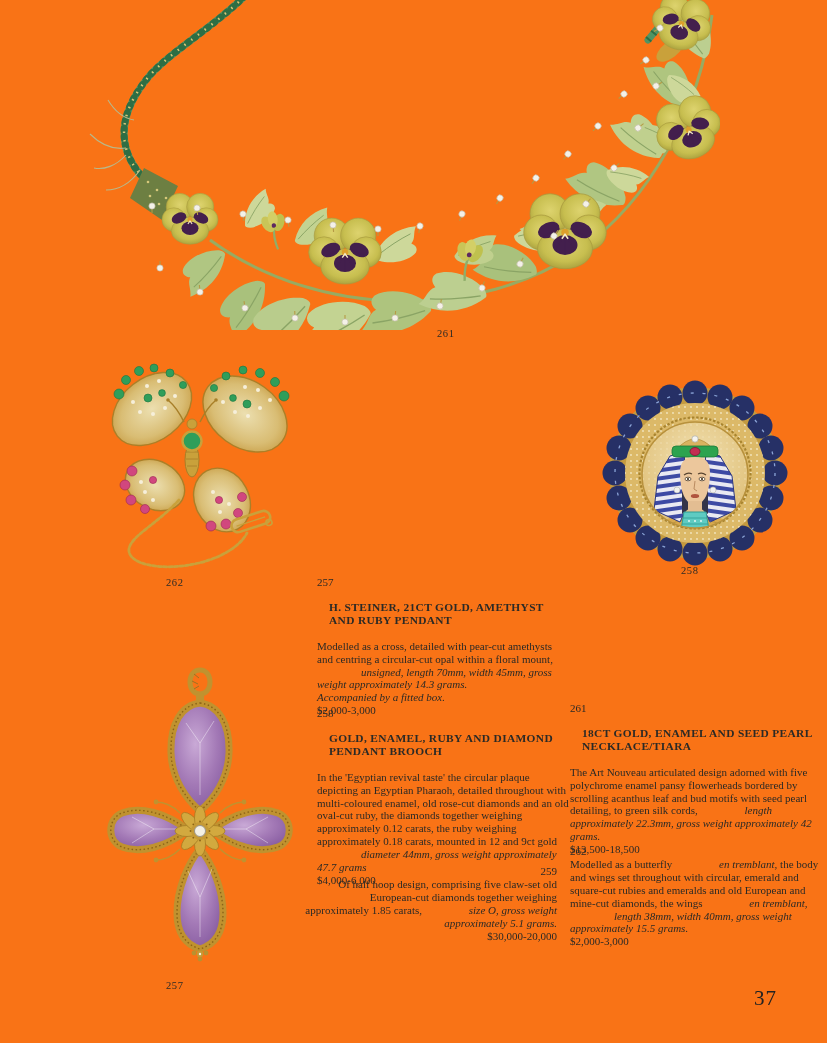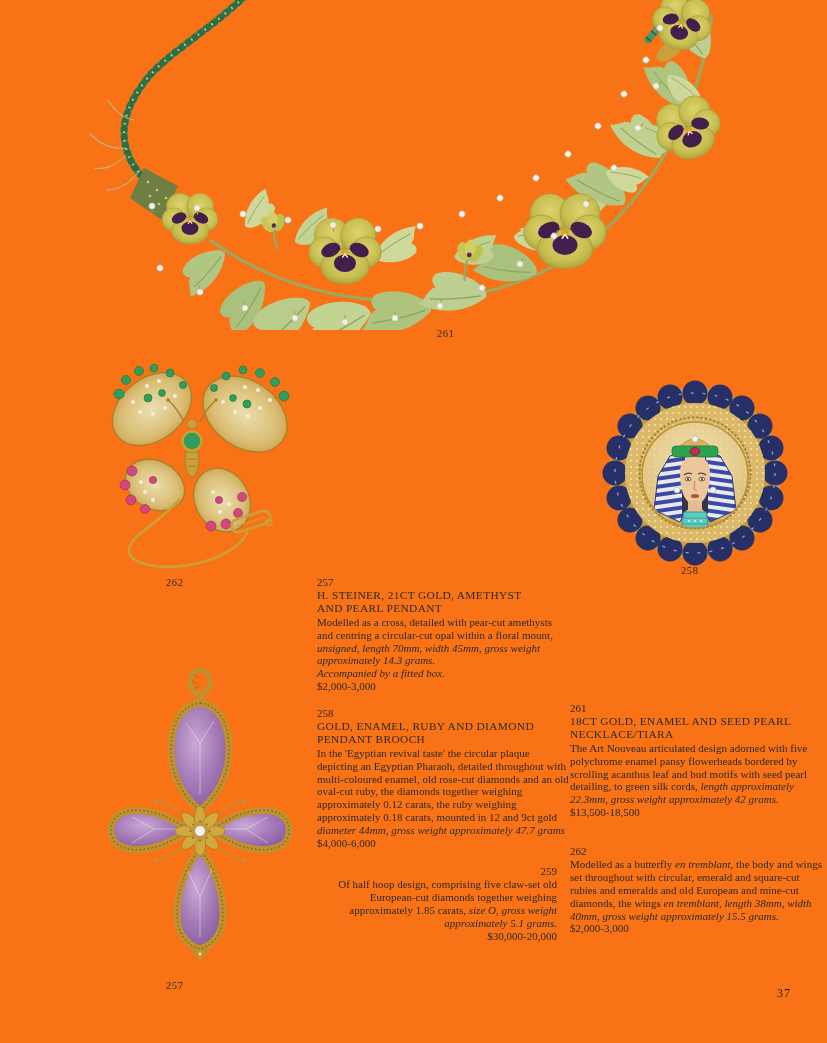--- a/index.html
+++ b/index.html
@@ -4,27 +4,27 @@
 <style>
   html,body{margin:0;padding:0;background:#ffffff;}
   .page{
     position:relative;width:827px;height:1043px;background:#f97316;overflow:hidden;
     font-family:"Liberation Serif","DejaVu Serif",serif;color:#2b2a26;
   }
   .ill{position:absolute;margin:0;padding:0;}
   .caption{position:absolute;font-size:10.5px;letter-spacing:0.6px;color:#2b2a26;}
   .lot{position:absolute;width:253px;font-size:11px;line-height:12.9px;}
   .lot-number{margin:0;}
-  .lot-title{margin:0;font-size:11.4px;font-weight:normal;line-height:13.4px;letter-spacing:0.35px;}
+  .lot-title{margin:12px;font-size:11.4px;font-weight:bold;line-height:13.4px;letter-spacing:0.35px;}
   .lot-title .tl{display:block;white-space:nowrap;}
   .lot-desc{margin:0;}
-  .lot-desc em,.lot-note em,.lot-note{font-style:italic;}
+  .lot-desc em,.lot-note em,.lot-note{font-style:italic;margin-left:44px;}
   .lot-note{margin:0;}
   .lot-estimate{margin:0;}
-  .pagenum{position:absolute;left:777px;top:986px;font-size:12px;letter-spacing:1px;color:#222;}
+  .pagenum{position:absolute;left:754px;top:986px;font-size:21px;letter-spacing:1px;color:#222;}
 </style>
 </head>
 <body>
 
 <div class="page">
 
   <figure class="ill" style="left:60px;top:0;width:660px;height:330px;">
     <svg viewBox="0 0 660 330" width="660" height="330">
       <defs>
         <radialGradient id="petalG" cx="50%" cy="42%" r="62%">
@@ -418,21 +418,21 @@
         <circle cx="98" cy="289" r="1.2" fill="#f4f0e4"></circle>
       </g>
     </svg>
   </figure>
   <div class="caption" style="left:166px;top:980px;">257</div>
 
   <section class="lot" style="left:317px;top:576px;">
     <div class="lot-number">257</div>
     <h3 class="lot-title">
       <span class="tl">H. STEINER, 21CT GOLD, AMETHYST</span>
-      <span class="tl">AND PEARL PENDANT</span>
+      <span class="tl">AND RUBY PENDANT</span>
     </h3>
     <p class="lot-desc"><span>Modelled as a cross, detailed with pear-cut amethysts and centring a circular-cut opal within a floral mount, </span><em>unsigned, length 70mm, width 45mm, gross weight approximately 14.3 grams.</em></p>
     <p class="lot-note">Accompanied by a fitted box.</p>
     <div class="lot-estimate">$2,000-3,000</div>
   </section>
 
   <section class="lot" style="left:317px;top:707px;">
     <div class="lot-number">258</div>
     <h3 class="lot-title">
       <span class="tl">GOLD, ENAMEL, RUBY AND DIAMOND</span>

